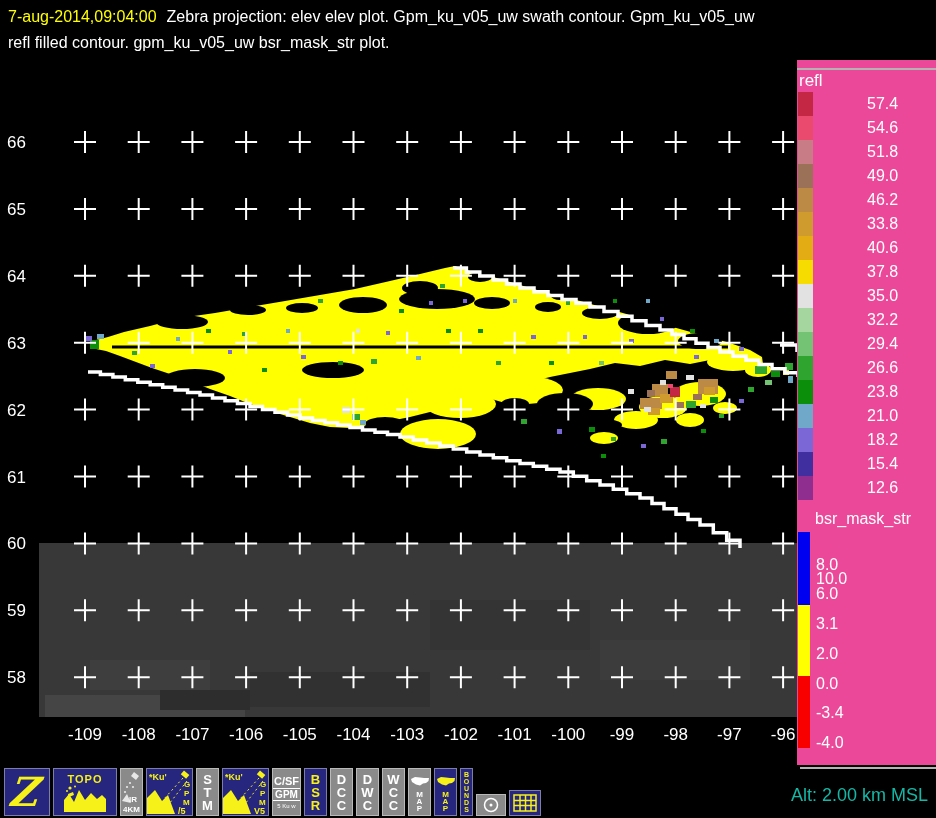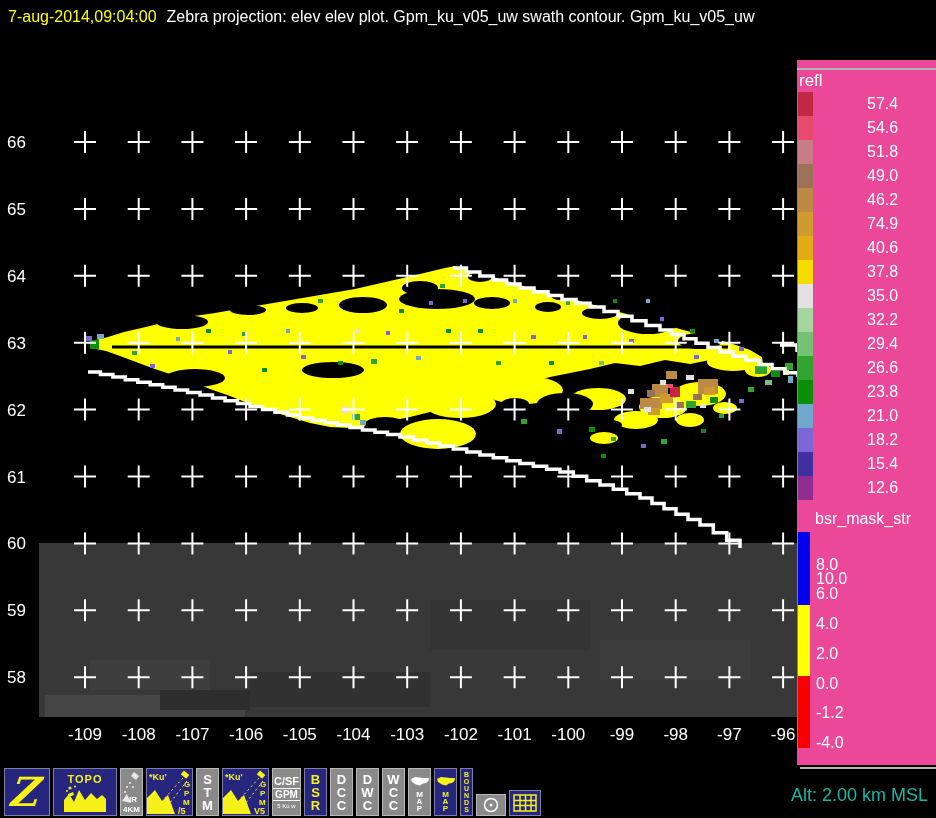--- a/index.html
+++ b/index.html
@@ -41,20 +41,21 @@
   .csf3{color:#fff;font-size:6px;line-height:8px;margin-top:1px;white-space:nowrap;}
   #alt-readout{position:absolute;right:8px;top:20px;color:#14b8a6;font-size:18px;}
 </style>
 </head>
 <body>
 
 <div id="app">
 
   <div id="header">
     <div><span class="ts">7-aug-2014,09:04:00</span><span>Zebra projection: elev elev  plot.  Gpm_ku_v05_uw swath contour.  Gpm_ku_v05_uw</span></div>
+    <div>refl filled contour.  gpm_ku_v05_uw bsr_mask_str  plot.</div>
   </div>
 
   <svg id="plot-svg" width="800" height="705" viewBox="0 60 800 705">
       <g>
         <rect x="39" y="543" width="758" height="174" fill="#383838"></rect>
         <rect x="45" y="695" width="200" height="22" fill="#454545"></rect>
         <rect x="250" y="672" width="180" height="35" fill="#313131"></rect>
         <rect x="90" y="660" width="120" height="30" fill="#3e3e3e"></rect>
         <rect x="430" y="600" width="160" height="50" fill="#343434"></rect>
         <rect x="600" y="640" width="150" height="40" fill="#3c3c3c"></rect>
@@ -358,21 +359,21 @@
         <div class="refl-row">
           <div class="sw" style="background:#9b7257"></div>
           <div class="lb">49.0</div>
         </div>
         <div class="refl-row">
           <div class="sw" style="background:#bd8a45"></div>
           <div class="lb">46.2</div>
         </div>
         <div class="refl-row">
           <div class="sw" style="background:#cf9b2e"></div>
-          <div class="lb">74.9</div>
+          <div class="lb">33.8</div>
         </div>
         <div class="refl-row">
           <div class="sw" style="background:#e3ac14"></div>
           <div class="lb">40.6</div>
         </div>
         <div class="refl-row">
           <div class="sw" style="background:#f6dc00"></div>
           <div class="lb">37.8</div>
         </div>
         <div class="refl-row">
@@ -415,24 +416,24 @@
     <div id="bsr-title">bsr_mask_str</div>
     <div id="bsr-bar">
         <div style="height: 73px; background: rgb(0, 0, 240);"></div>
         <div style="height: 71px; background: rgb(255, 255, 0);"></div>
         <div style="height: 72px; background: rgb(248, 0, 0);"></div>
       </div>
     <div id="bsr-labels"></div>
   <div class="bsr-lb" style="top: 466px; margin-top: 44px;">10.0</div>
       <div class="bsr-lb" style="top: 495.7px;">8.0</div>
       <div class="bsr-lb" style="top: 525.4px;">6.0</div>
-      <div class="bsr-lb" style="top: 555.1px;">4.0</div>
+      <div class="bsr-lb" style="top: 555.1px;">3.1</div>
       <div class="bsr-lb" style="top: 584.8px;">2.0</div>
       <div class="bsr-lb" style="top: 614.5px;">0.0</div>
-      <div class="bsr-lb" style="top: 644.2px;">-1.2</div>
+      <div class="bsr-lb" style="top: 644.2px;">-3.4</div>
       <div class="bsr-lb" style="top: 673.9px;">-4.0</div>
     </div>
 
   <div id="bottombar">
     <div class="sep"></div>
     <div id="toolbar">
         <div class="btn navy" style="width: 46px;">
           <span class="zlogo">Z</span>
         </div>
         <div class="btn navy" style="width: 64px;">

